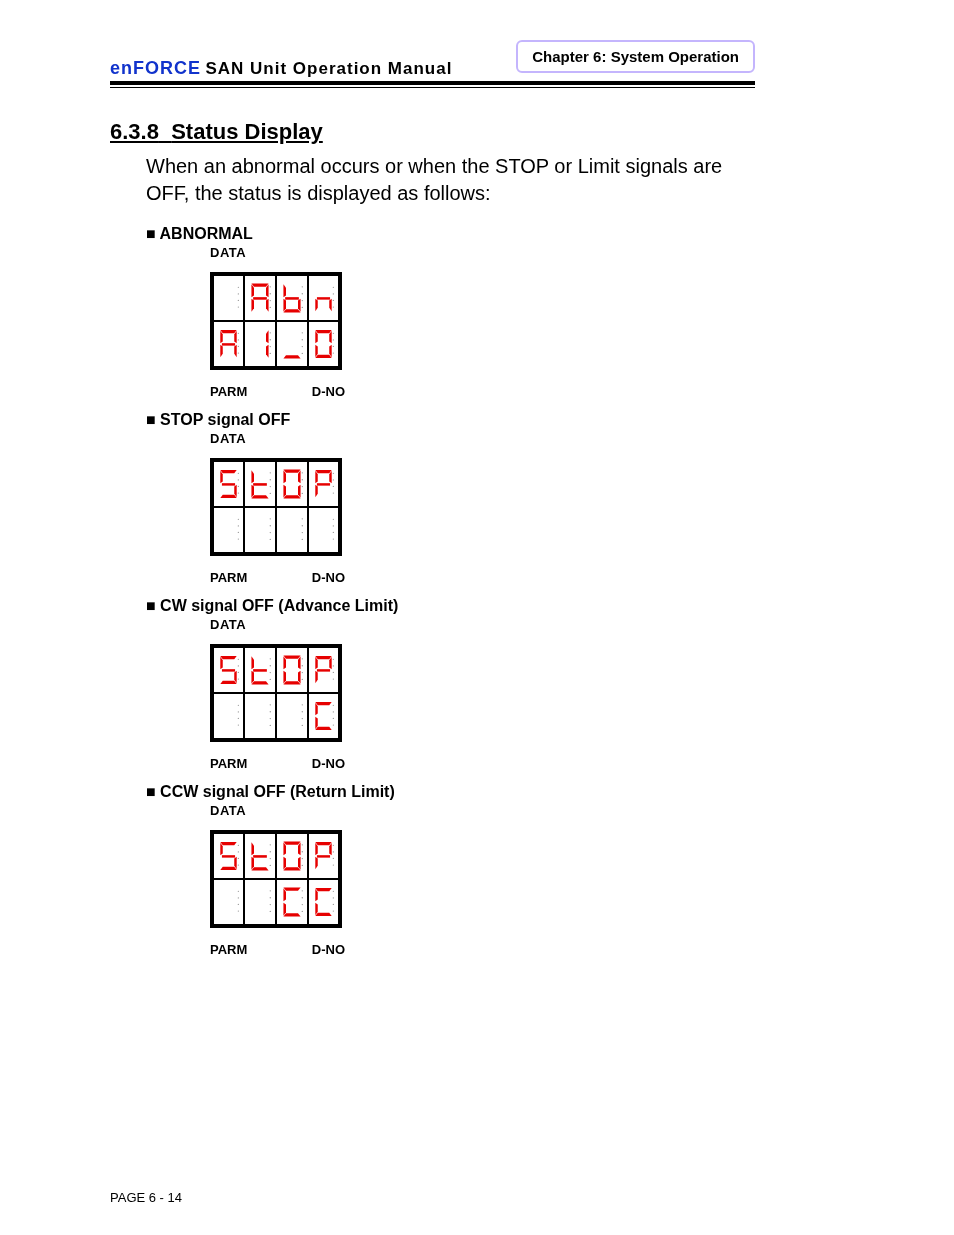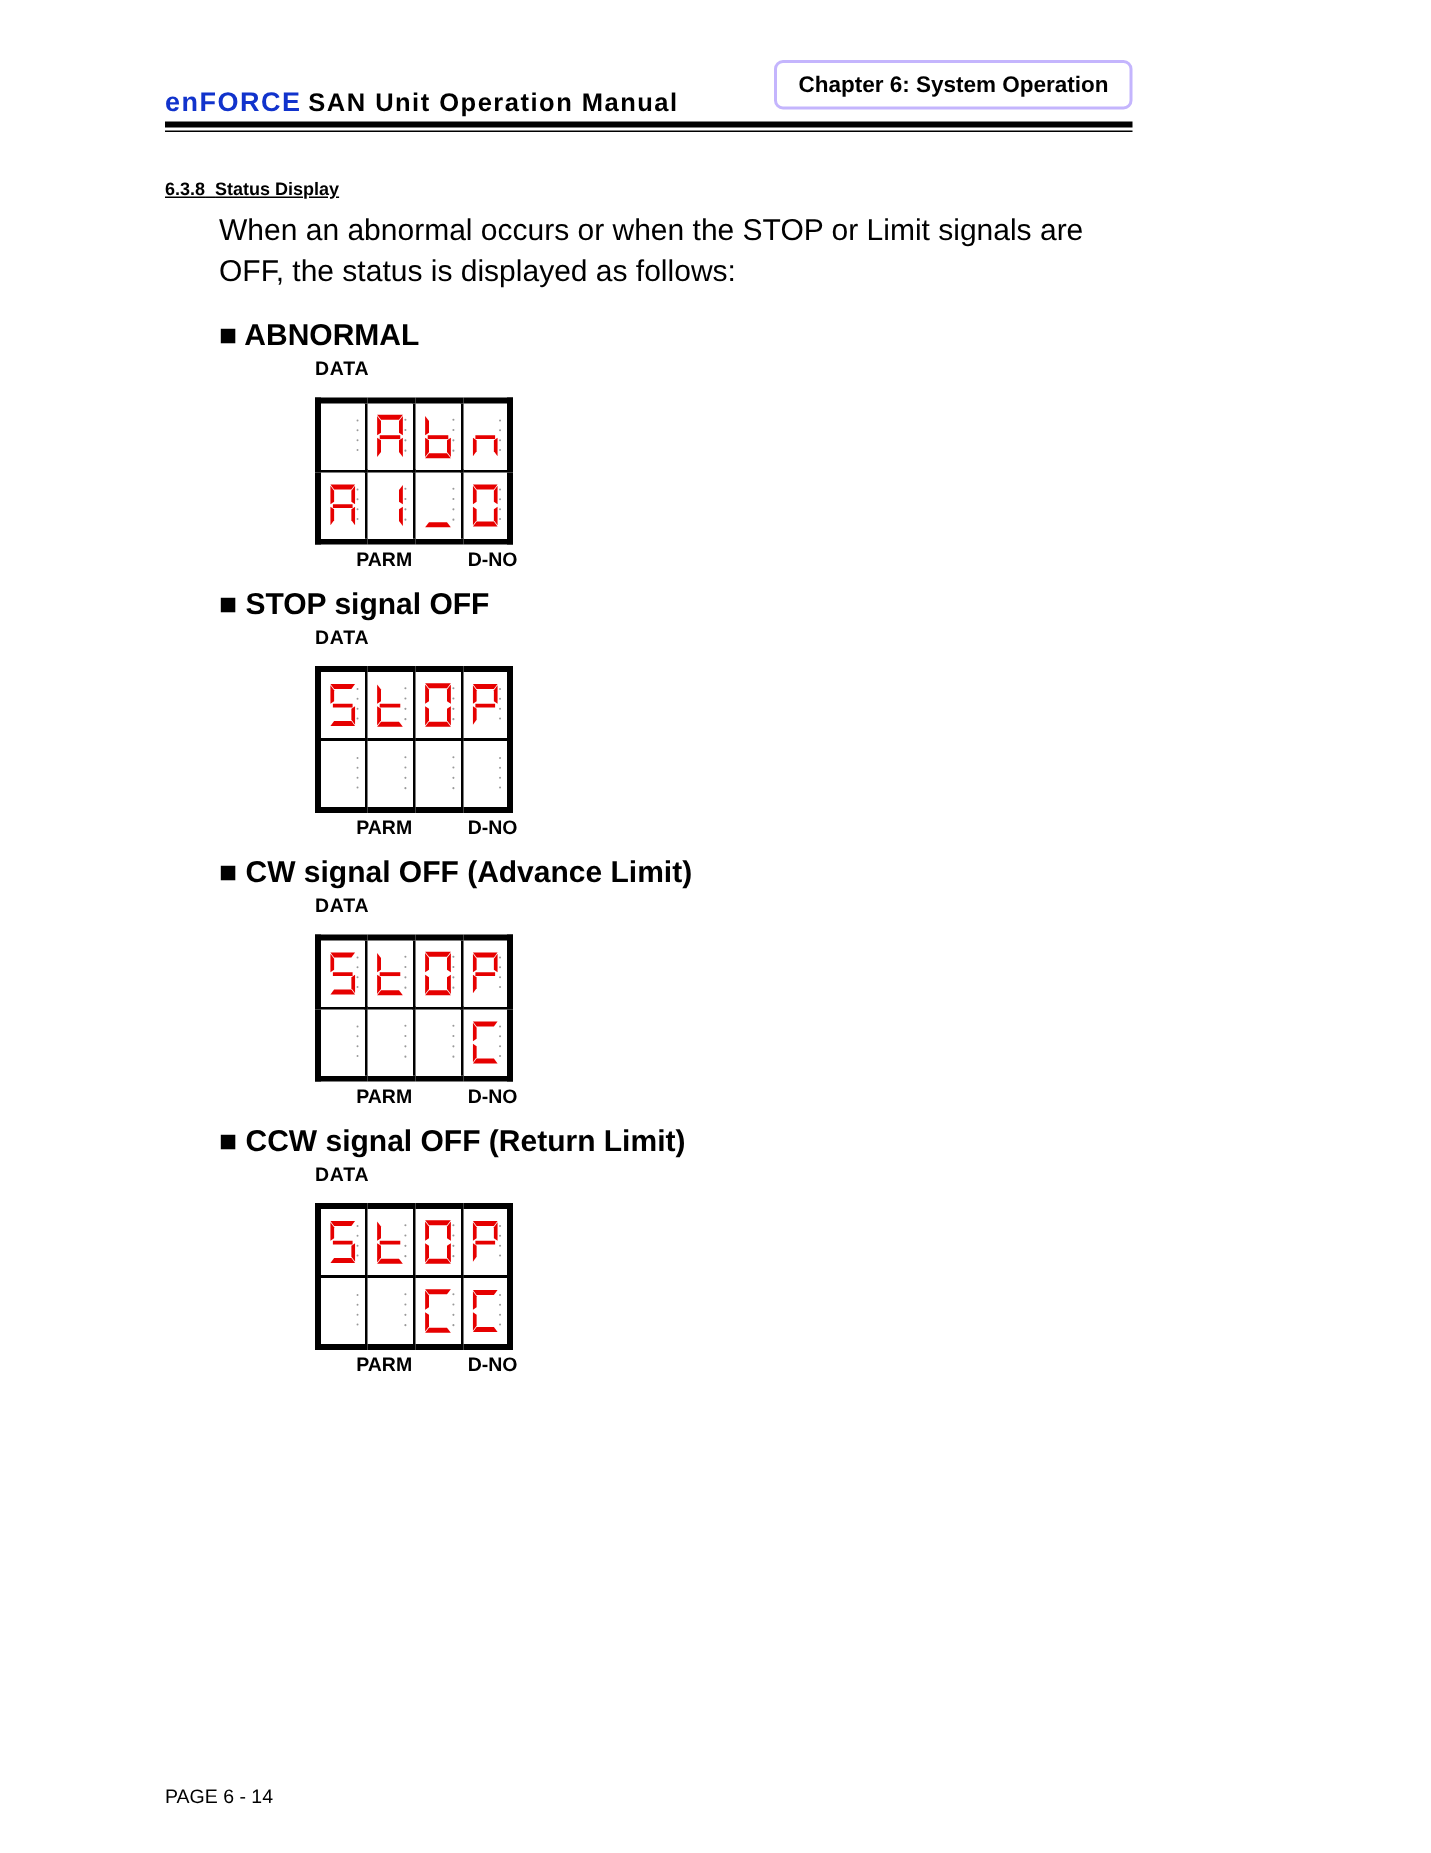--- a/index.html
+++ b/index.html
@@ -51,32 +51,32 @@
   .chapter-box {
     border: 2px solid #c4b5fd;
     border-radius: 6px;
     padding: 6px 14px;
     font-weight: bold;
     font-size: 15px;
     margin-bottom: 6px;
   }
   .section-title {
     font-weight: bold;
-    font-size: 12px;
+    font-size: 22px;
     text-decoration: underline;
     margin: 0 0 8px 0;
   }
   .intro {
     font-size: 20px;
     margin: 0 0 18px 36px;
     line-height: 1.35;
   }
   .item-label {
     font-weight: bold;
-    font-size: 20px;
+    font-size: 16px;
     margin: 12px 0 2px 36px;
   }
   .bullet {
     font-family: Arial, sans-serif;
   }
   .display-block {
     margin-left: 100px;
     width: 135px;
   }
   .lbl-data {
@@ -84,22 +84,22 @@
     font-size: 13px;
     font-weight: bold;
     margin-bottom: 12px;
     letter-spacing: 0.5px;
   }
   .lbl-bottom {
     font-family: "Arial Narrow", Arial, sans-serif;
     font-size: 13px;
     font-weight: bold;
     display: flex;
-    justify-content: flex-end;
-    margin-top: 2px;
+    justify-content: space-between;
+    margin-top: 14px;
     gap: 37px;
   }
   table.segdisp {
     border-collapse: collapse;
     width: 132px;
     table-layout: fixed;
   }
   table.segdisp td {
     border: 2px solid #000;
     height: 44px;

